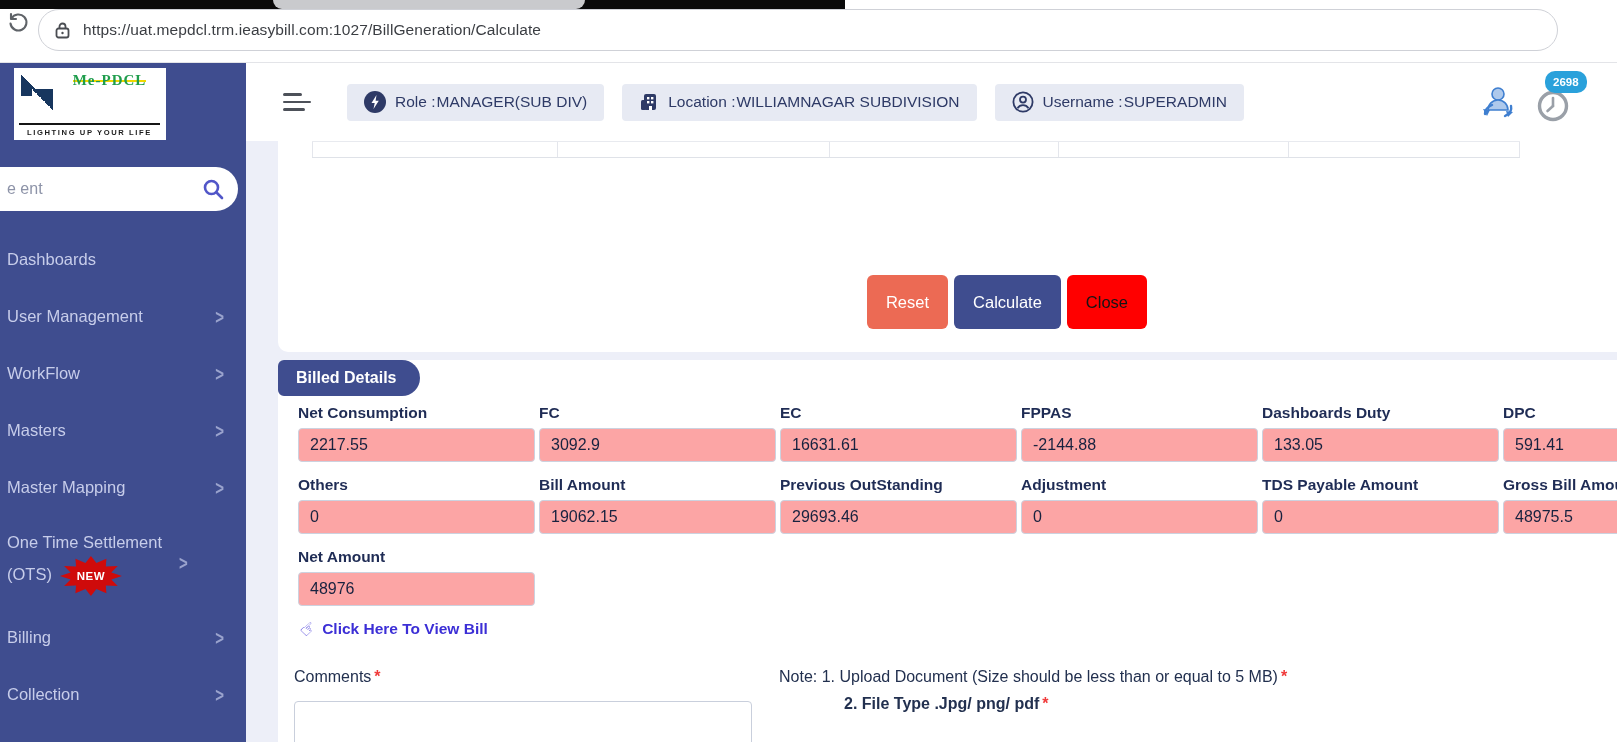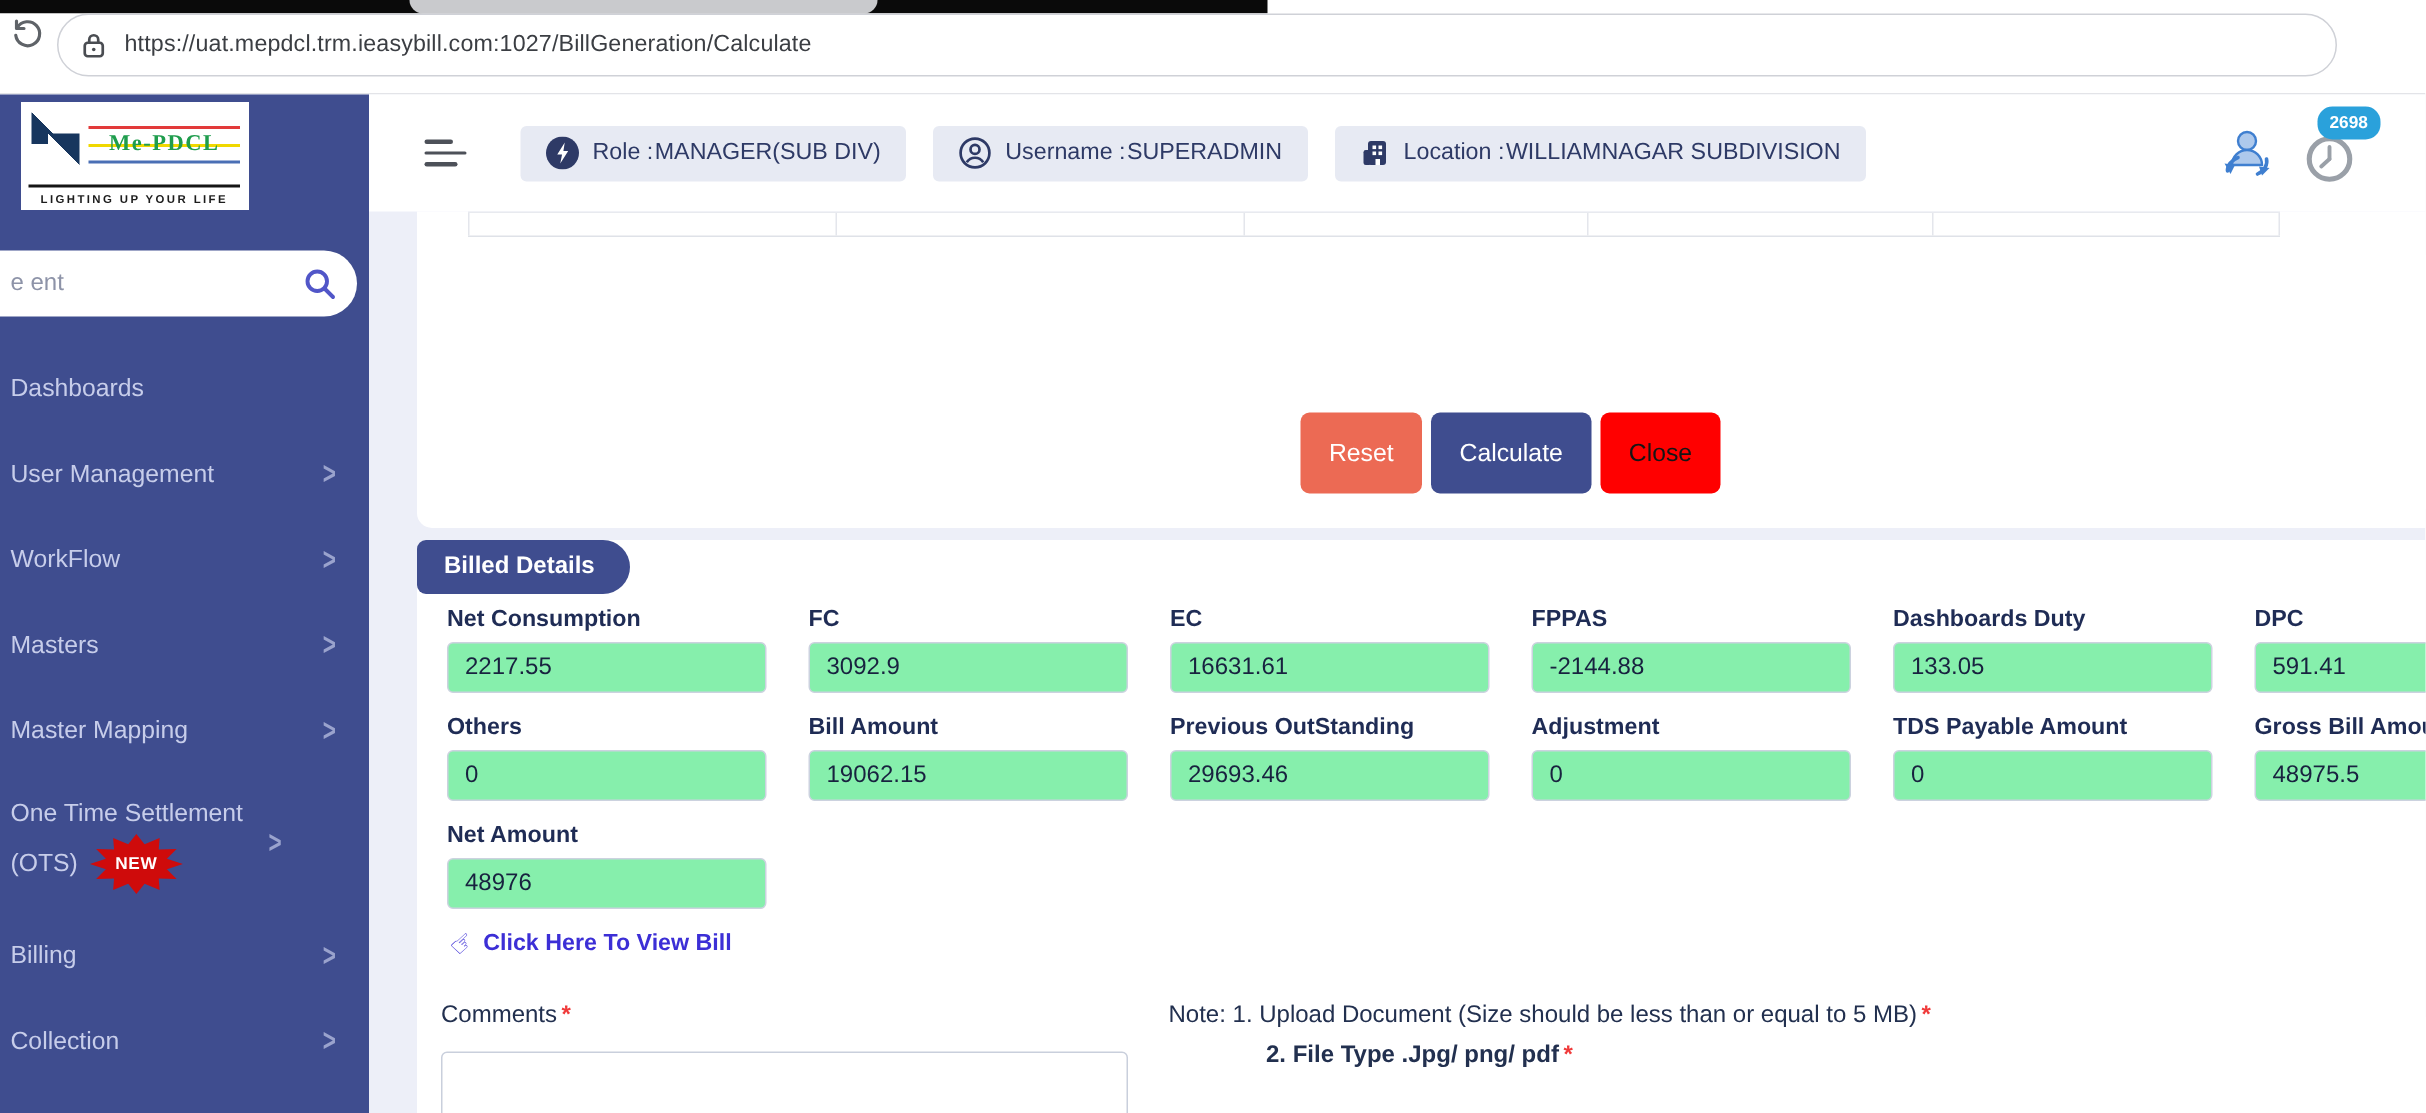--- a/index.html
+++ b/index.html
@@ -24,21 +24,21 @@
 
   
   .sidebar { width:246px; flex:none; background:#3f4d8f; position:relative; overflow:hidden; }
   .logo-card { margin:5px 0 0 14px; width:152px; height:72px; background:#fff; padding:4px 6px 3px 5px;
     display:flex; flex-direction:column; }
   .logo-top { display:flex; flex:1; }
   .logo-mark { width:40px; position:relative; flex:none; }
   .sq { position:absolute; width:21px; height:21px; }
   .sq1 { left:2px; top:3px; background:linear-gradient(45deg,#17365e 50%,#fff 50%); }
   .sq2 { left:13px; top:17px; background:linear-gradient(225deg,#17365e 50%,#fff 50%); }
-  .logo-textcol { flex:1; display:flex; flex-direction:column; justify-content:center; }
+  .logo-textcol { flex:1; display:flex; flex-direction:row; justify-content:center; }
   .l-red { height:2px; background:#e23a3a; margin-bottom:2px; }
   .brand { position:relative; text-align:center; font-family:"Liberation Serif","DejaVu Serif",serif;
     font-weight:700; font-size:15px; color:#1f9d4d; letter-spacing:1px; line-height:17px; }
   .brand::after { content:""; position:absolute; left:0; right:0; top:8px; height:2px; background:#f0d800; z-index:0; }
   .brand span { position:relative; z-index:1; }
   .l-blue { height:2px; background:#4a6fb5; margin-top:2px; }
   .l-black { height:2px; background:#151515; margin-top:3px; }
   .tagline { margin-top:3px; font-size:7.6px; font-weight:700; letter-spacing:1.6px; color:#1c1c1c;
     text-align:center; white-space:nowrap; }
   .search-wrap { position:relative; margin-top:27px; width:238px; }
@@ -84,21 +84,21 @@
   .btn { height:54px; border:none; border-radius:6px; font-size:16.5px; font-family:inherit; cursor:pointer; padding:0 19px; }
   .btn-reset { background:#ec6a54; color:#fff; }
   .btn-calc  { background:#3f4d8f; color:#fff; }
   .btn-close { background:#ff0000; color:#151515; }
 
   .card2 { margin-top:8px; min-height:390px; border-radius:10px 0 0 0; position:relative; padding-bottom:40px; }
   .section-badge { display:inline-block; background:#3f4d8f; color:#fff; font-size:16px; font-weight:700;
     height:36px; line-height:36px; padding:0 24px 0 18px; border-radius:6px 18px 18px 6px;text-align:right; }
   .fields { margin:8px 0 0 20px; display:grid; grid-template-columns:repeat(6,241px); row-gap:14px; }
   .fld-label { font-size:15.5px; font-weight:600; color:#1f2c55; margin-bottom:6px; white-space:nowrap; }
-  .fld-input { width:213px; height:34px; background:#86efac; border:1px solid #ccd2df; border-radius:4px;
+  .fld-input { width:237px; height:34px; background:#fca5a5; border:1px solid #ccd2df; border-radius:4px;
     padding:0 11px; font-size:16px; color:#18223f; font-family:inherit; outline:none; }
   .viewbill { margin:14px 0 0 22px; display:flex; align-items:center; gap:6px; color:#3c2fd6;
     font-weight:700; font-size:15.5px; cursor:pointer; }
   .viewbill .hand { font-size:18px; display:inline-block; transform:rotate(-42deg); line-height:1; }
   .bottom { display:flex; margin:30px 0 0 16px; }
   .comments { width:462px; }
   .fld-label .req, .note .req { color:#f03a3a; font-weight:700; margin-left:3px; }
   .comments textarea { margin-top:9px; width:458px; height:70px; border:1px solid #c9cfdc; border-radius:4px;
     background:#fff; resize:none; font-family:inherit; font-size:15px; padding:6px 9px; }
   .note { margin-left:23px; font-size:16px; font-weight:500; color:#22304f; }
@@ -215,44 +215,44 @@
               <svg viewBox="0 0 22 22" width="22" height="22">
                   <circle cx="11" cy="11" r="11" fill="#2e3a66"></circle>
                   <polygon points="12.5,4 7.5,12 10.7,12 9.5,18 14.8,9.7 11.6,9.7" fill="#fff"></polygon>
                 </svg>
             </span>
             <b>Role :</b>
               <span>MANAGER(SUB DIV)</span>
           </div>
           <div class="pill">
             <span class="ic">
-              <svg viewBox="0 0 22 22" width="22" height="22">
-                  <circle cx="11" cy="11" r="9.6" fill="none" stroke="#2e3a66" stroke-width="1.8"></circle>
-                  <circle cx="11" cy="8.6" r="3" fill="none" stroke="#2e3a66" stroke-width="1.8"></circle>
-                  <path d="M5.5 17.2 a6.5 6.5 0 0 1 11 0" fill="none" stroke="#2e3a66" stroke-width="1.8"></path>
-                </svg>
-            </span>
-            <b>Username :</b>
-              <span>SUPERADMIN</span>
-          </div>
-          <div class="pill">
-            <span class="ic">
               <svg viewBox="0 0 20 20" width="20" height="20">
                   <rect x="5" y="2" width="12" height="16" rx="2" fill="#2e3a66"></rect>
                   <rect x="2" y="8" width="5" height="10" rx="1.5" fill="#2e3a66"></rect>
                   <rect x="8" y="5" width="2.4" height="2.4" fill="#fff"></rect>
                   <rect x="12" y="5" width="2.4" height="2.4" fill="#fff"></rect>
                   <rect x="8" y="9" width="2.4" height="2.4" fill="#fff"></rect>
                   <rect x="12" y="9" width="2.4" height="2.4" fill="#fff"></rect>
                   <rect x="10" y="14" width="3" height="4" fill="#fff"></rect>
                 </svg>
             </span>
             <b>Location :</b>
               <span>WILLIAMNAGAR SUBDIVISION</span>
           </div>
+          <div class="pill">
+            <span class="ic">
+              <svg viewBox="0 0 22 22" width="22" height="22">
+                  <circle cx="11" cy="11" r="9.6" fill="none" stroke="#2e3a66" stroke-width="1.8"></circle>
+                  <circle cx="11" cy="8.6" r="3" fill="none" stroke="#2e3a66" stroke-width="1.8"></circle>
+                  <path d="M5.5 17.2 a6.5 6.5 0 0 1 11 0" fill="none" stroke="#2e3a66" stroke-width="1.8"></path>
+                </svg>
+            </span>
+            <b>Username :</b>
+              <span>SUPERADMIN</span>
+          </div>
         </div>
 
         <div class="hdr-icons">
           <div>
             <svg viewBox="0 0 44 44" width="44" height="44">
               <circle cx="23" cy="14" r="6" fill="#aec9ec" stroke="#3f7fd0" stroke-width="1.6"></circle>
               <path d="M13 30 a10 10 0 0 1 20 0 z" fill="#aec9ec" stroke="#3f7fd0" stroke-width="1.6"></path>
               <path d="M10 34 a14 10 0 0 1 7 -9" fill="none" stroke="#3f7fd0" stroke-width="2.4" stroke-linecap="round"></path>
               <polygon points="8,29 12,36 15,30" fill="#3f7fd0"></polygon>
               <path d="M36 26 a14 10 0 0 1 -6 10" fill="none" stroke="#3f7fd0" stroke-width="2.4" stroke-linecap="round"></path>

